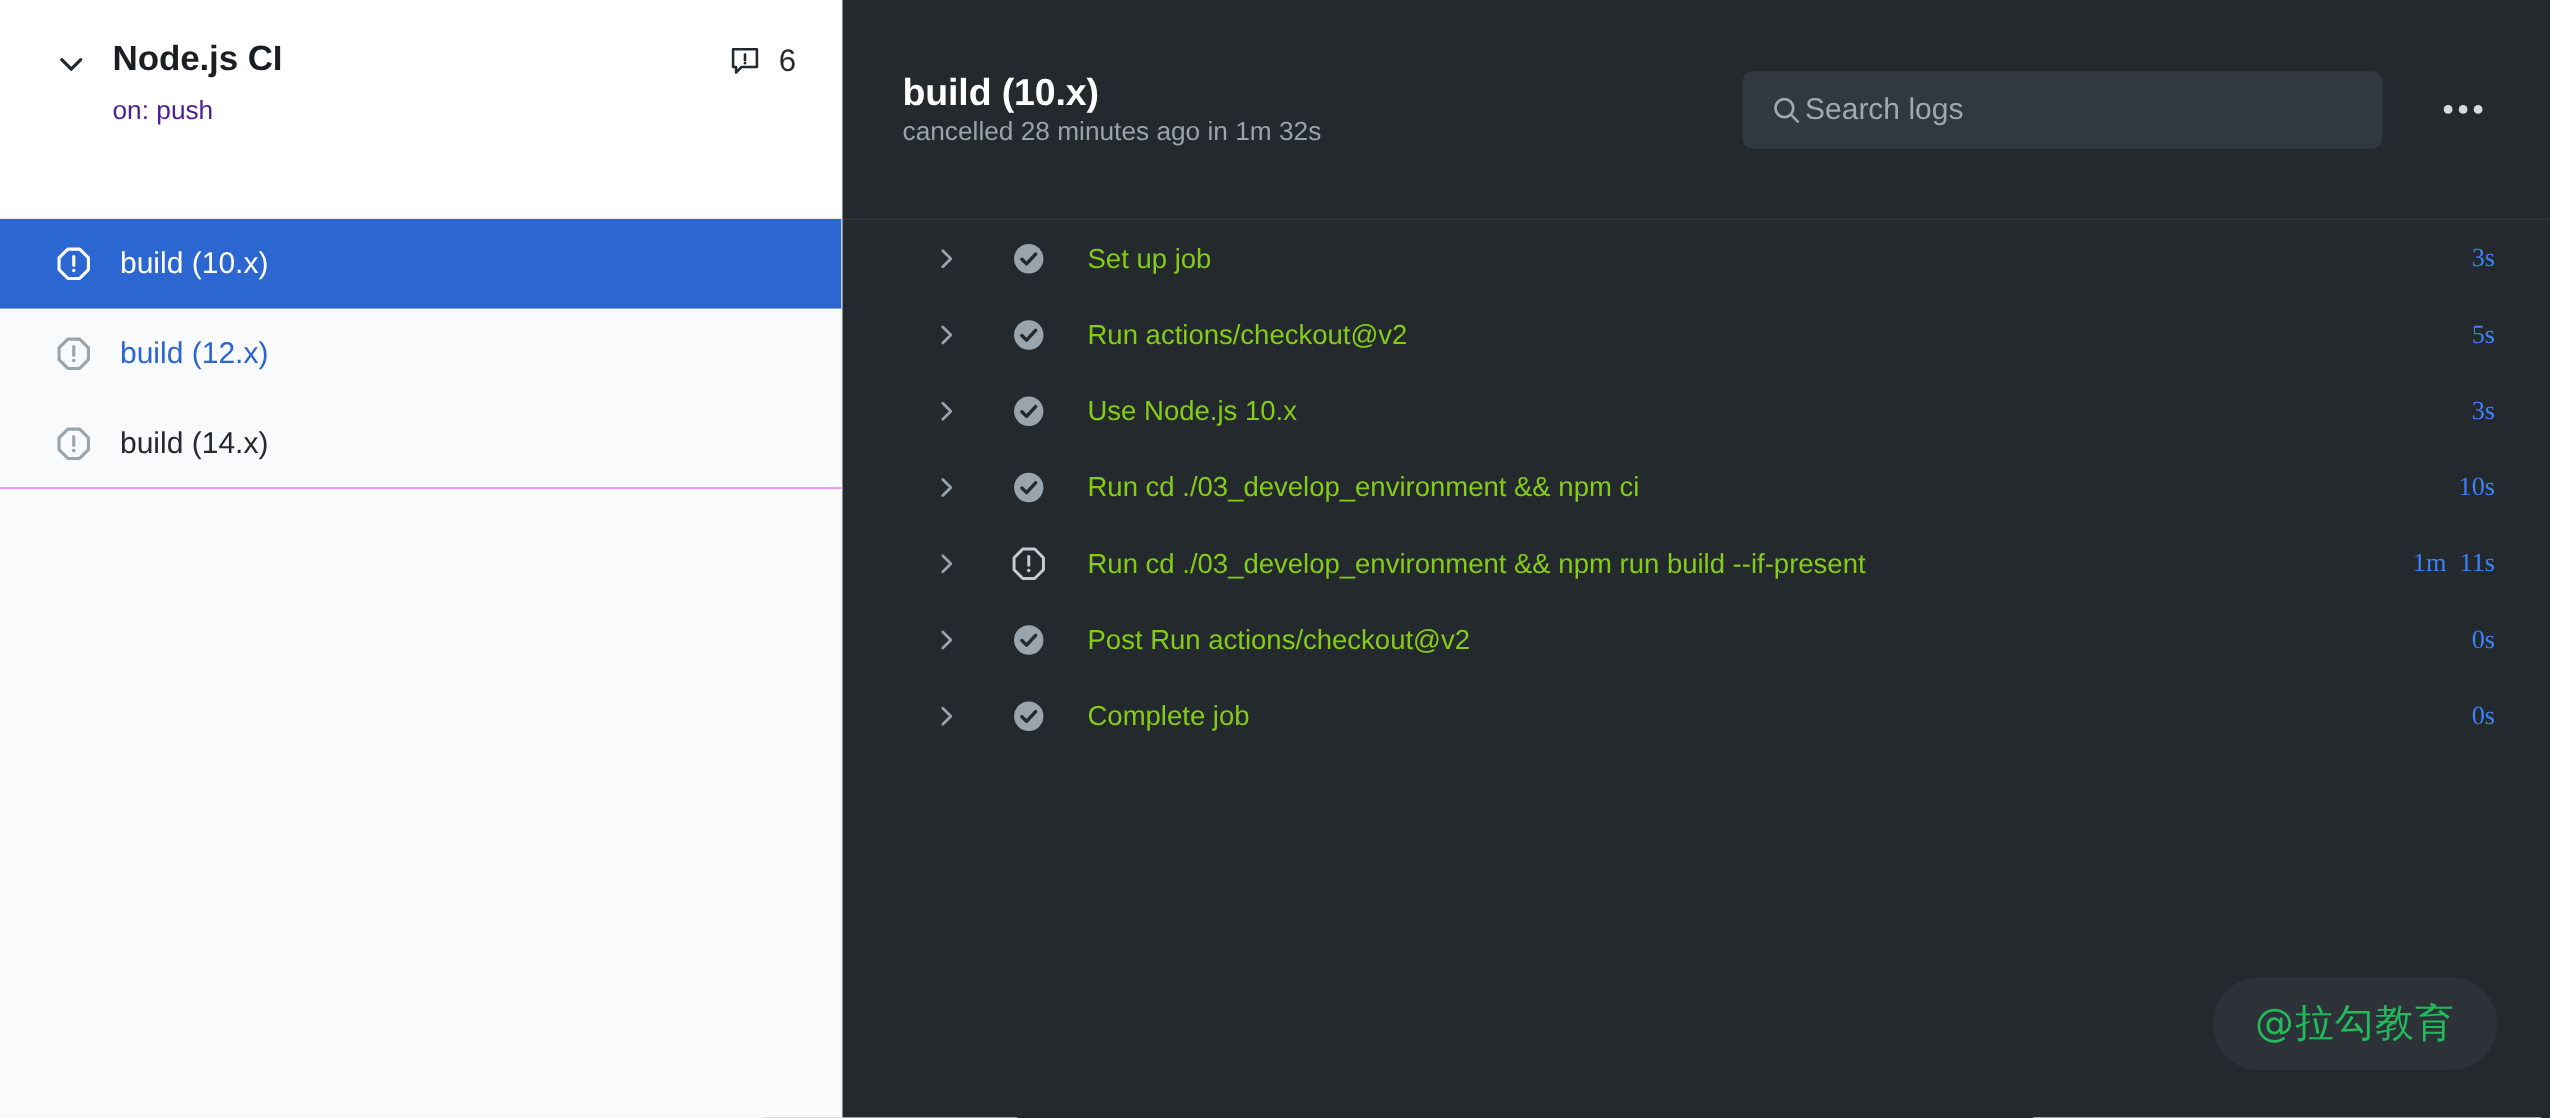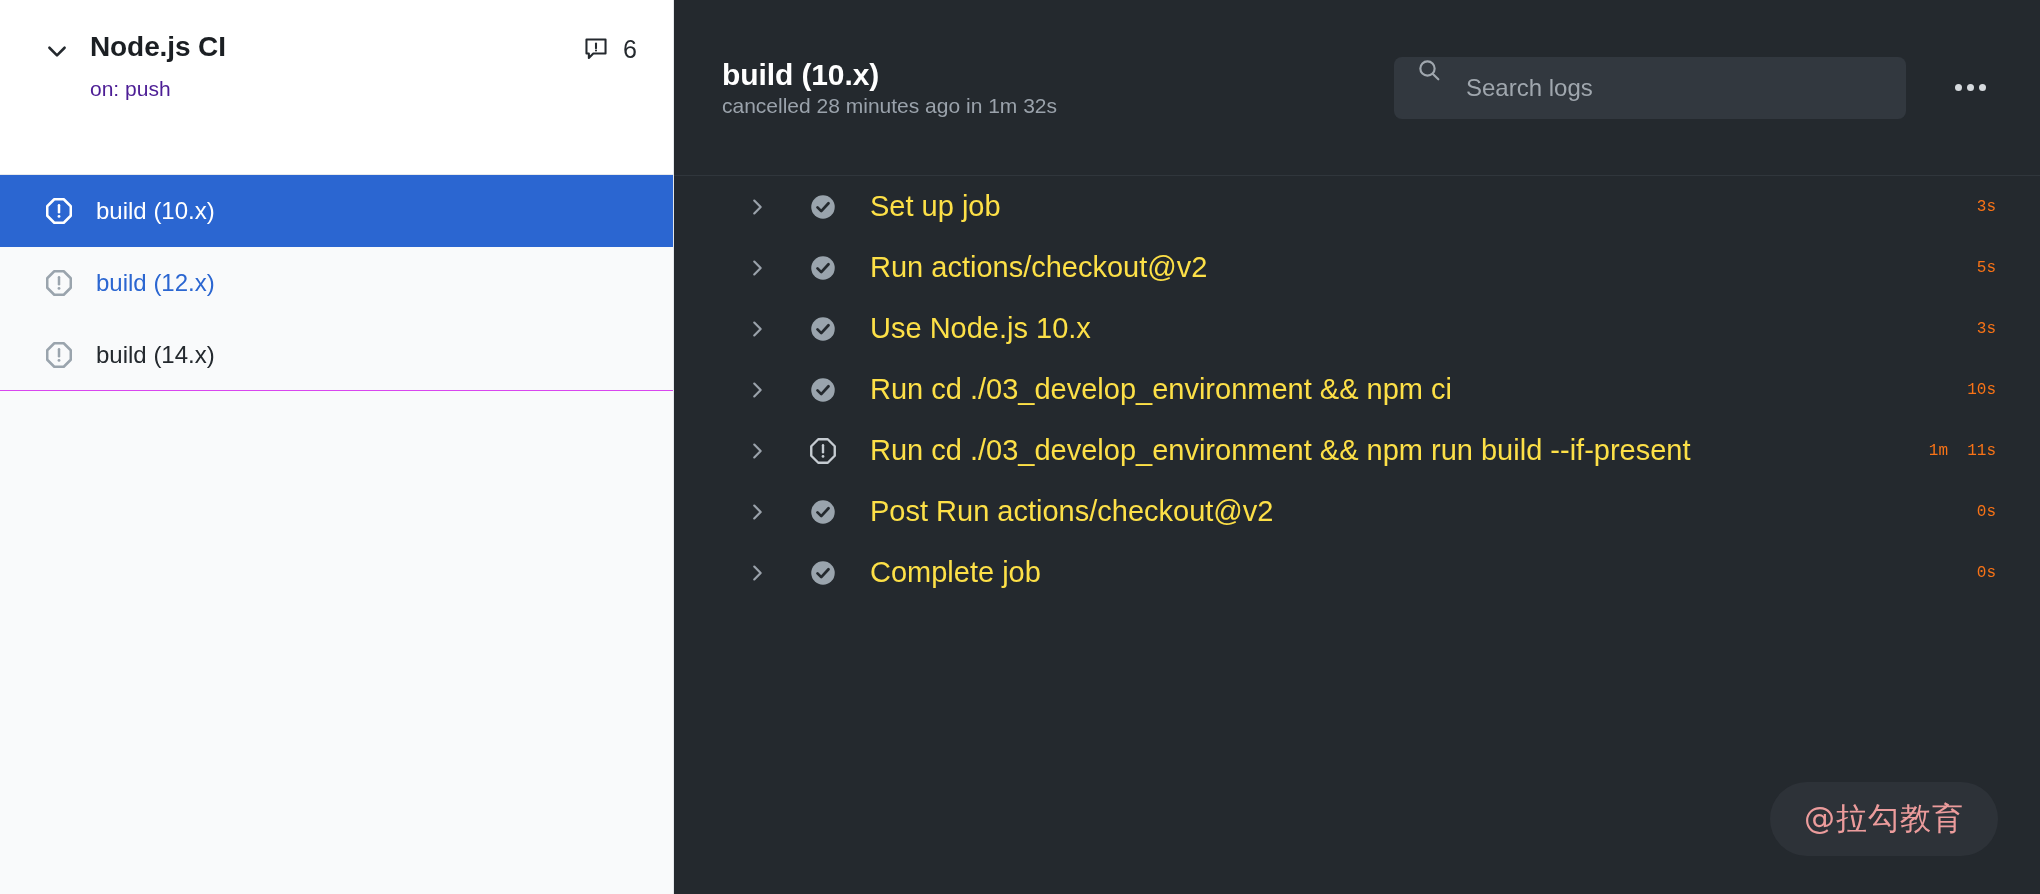--- a/index.html
+++ b/index.html
@@ -124,22 +124,23 @@
     color: #9aa2ab;
     line-height: 1.2;
   }
   .header-spacer { flex: 1 1 auto; }
   .search-box {
     width: 512px;
     height: 62px;
     background: #32383f;
     border-radius: 8px;
     display: flex;
+    align-items: center;
     padding: 0 22px;
-    gap: 24px;
+    gap: 2px;
     flex: 0 0 512px;
   }
   .search-icon { width: 26px; height: 26px; flex: 0 0 26px; display: block; }
   .search-input {
     flex: 1 1 auto;
     background: transparent;
     border: none;
     outline: none;
     color: #e6e9ec;
     font-size: 24px;
@@ -179,43 +180,43 @@
     cursor: pointer;
   }
   .step-chevron {
     width: 22px; height: 22px;
     flex: 0 0 22px;
     margin-right: 40px;
     display: block;
   }
   .step-status { width: 30px; height: 30px; flex: 0 0 30px; margin-right: 32px; display: block; }
   .step-name {
-    font-size: 29px;
-    color: #fde047;
+    font-size: 22px;
+    color: #84cc16;
     line-height: 1;
     white-space: nowrap;
   }
   .step-spacer { flex: 1 1 auto; }
   .step-duration {
-    font-family: Liberation Mono, monospace;
-    font-size: 16px;
-    color: #f97316;
+    font-family: Liberation Serif, serif;
+    font-size: 21px;
+    color: #3b82f6;
     line-height: 1;
     white-space: pre;
   }
 
   .logs-body { flex: 1 1 auto; position: relative; }
   .watermark {
     position: absolute;
     right: 42px;
     bottom: 38px;
     background: #2e3339;
     border-radius: 40px;
     padding: 16px 34px;
-    color: #fca5a5;
+    color: #22c55e;
     font-size: 31px;
     font-family: "DejaVu Sans", sans-serif;
     letter-spacing: 1px;
     opacity: 0.93;
     white-space: nowrap;
   }
 </style>
 </head>
 <body>
 

